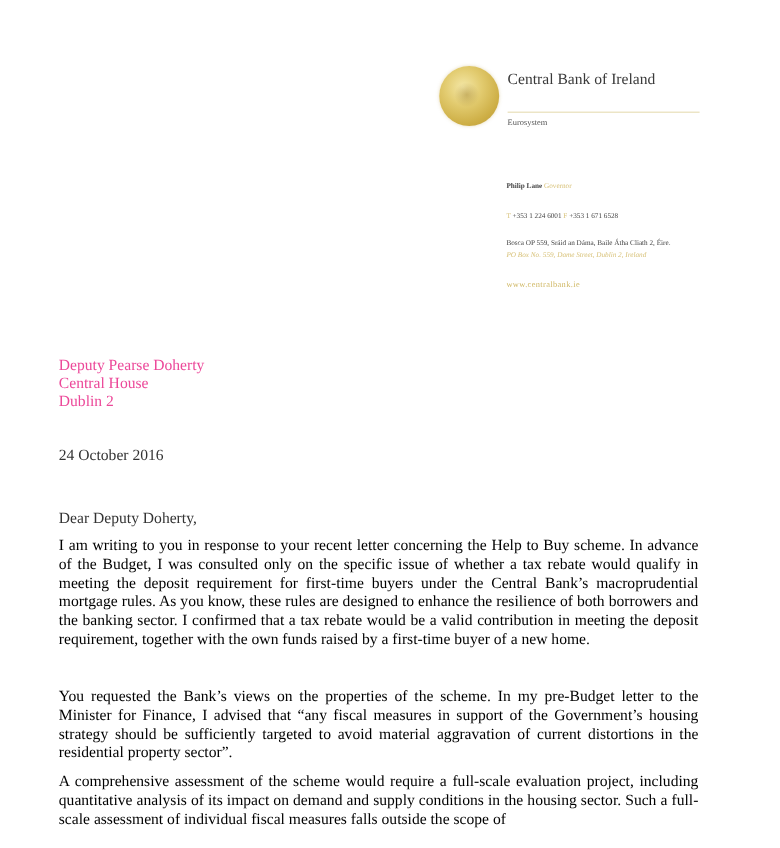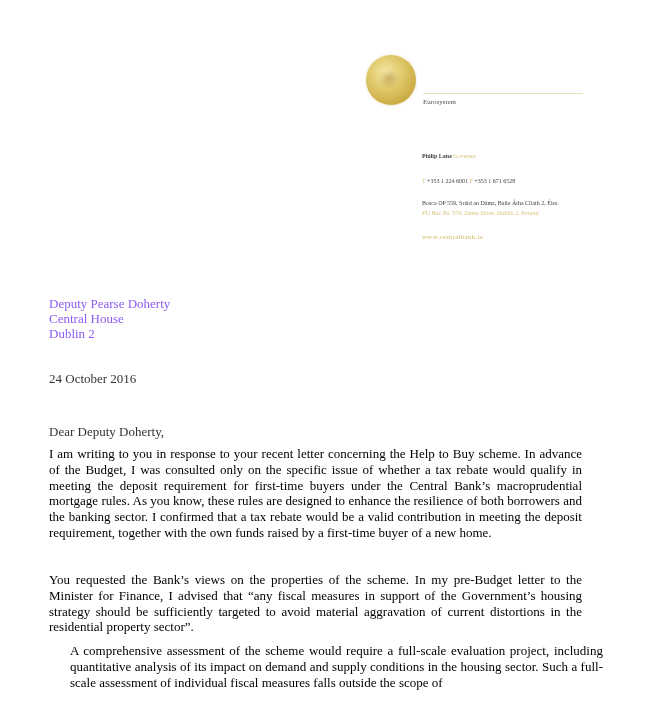--- a/index.html
+++ b/index.html
@@ -25,38 +25,39 @@
     .eurosystem { position: absolute; left: 57px; top: 43px; font-size: 7px; color: #555; }
 
     .contact { position: absolute; left: 422px; top: 152px; font-size: 6px; color: #444; line-height: 8px; white-space: nowrap; text-align: center; }
     .contact .gold { color: #d8c27a; }
     .contact-name { font-weight: bold; }
     .contact-phone { position: absolute; top: 25px; left: 0; }
     .contact-addr-ga { position: absolute; top: 47px; left: 0; }
     .contact-addr-en { position: absolute; top: 57px; left: 0; font-style: italic; color: #d8c27a; }
     .contact-web { position: absolute; top: 81px; left: 0; font-size: 7px; color: #d0b865; letter-spacing: 0.3px; }
 
-    .recipient { position: absolute; left: 49px; top: 296px; font-size: 13px; line-height: 15px; color: #8b5cf6; }
+    .recipient { position: absolute; left: 49px; top: 296px; font-size: 13px; line-height: 15px; color: #ec4899; }
     .date { position: absolute; left: 49px; top: 371px; font-size: 13px; color: #333; }
     .salutation { position: absolute; left: 49px; top: 424px; font-size: 13px; color: #333; }
 
     .para {
       position: absolute; left: 49px; width: 533px;
       font-size: 13px; line-height: 15.8px; text-align: justify; color: #000000;
     }
     .p1 { top: 446px; }
     .p2 { top: 572px; }
-    .p3 { top: 643px; margin-left: 21px; }
+    .p3 { top: 643px; }
   </style>
 </head>
 <body>
 
 <div class="letterhead">
   <div class="logo"></div>
   <div class="bank-names">
+    <div class="bank-name-en">Central Bank of Ireland</div>
   </div>
   <div class="name-rule"></div>
   <div class="eurosystem">Eurosystem</div>
 </div>
 
 <div class="contact">
   <div>
     <span class="contact-name">Philip Lane</span>
     <span class="gold">Governor</span>
   </div>

